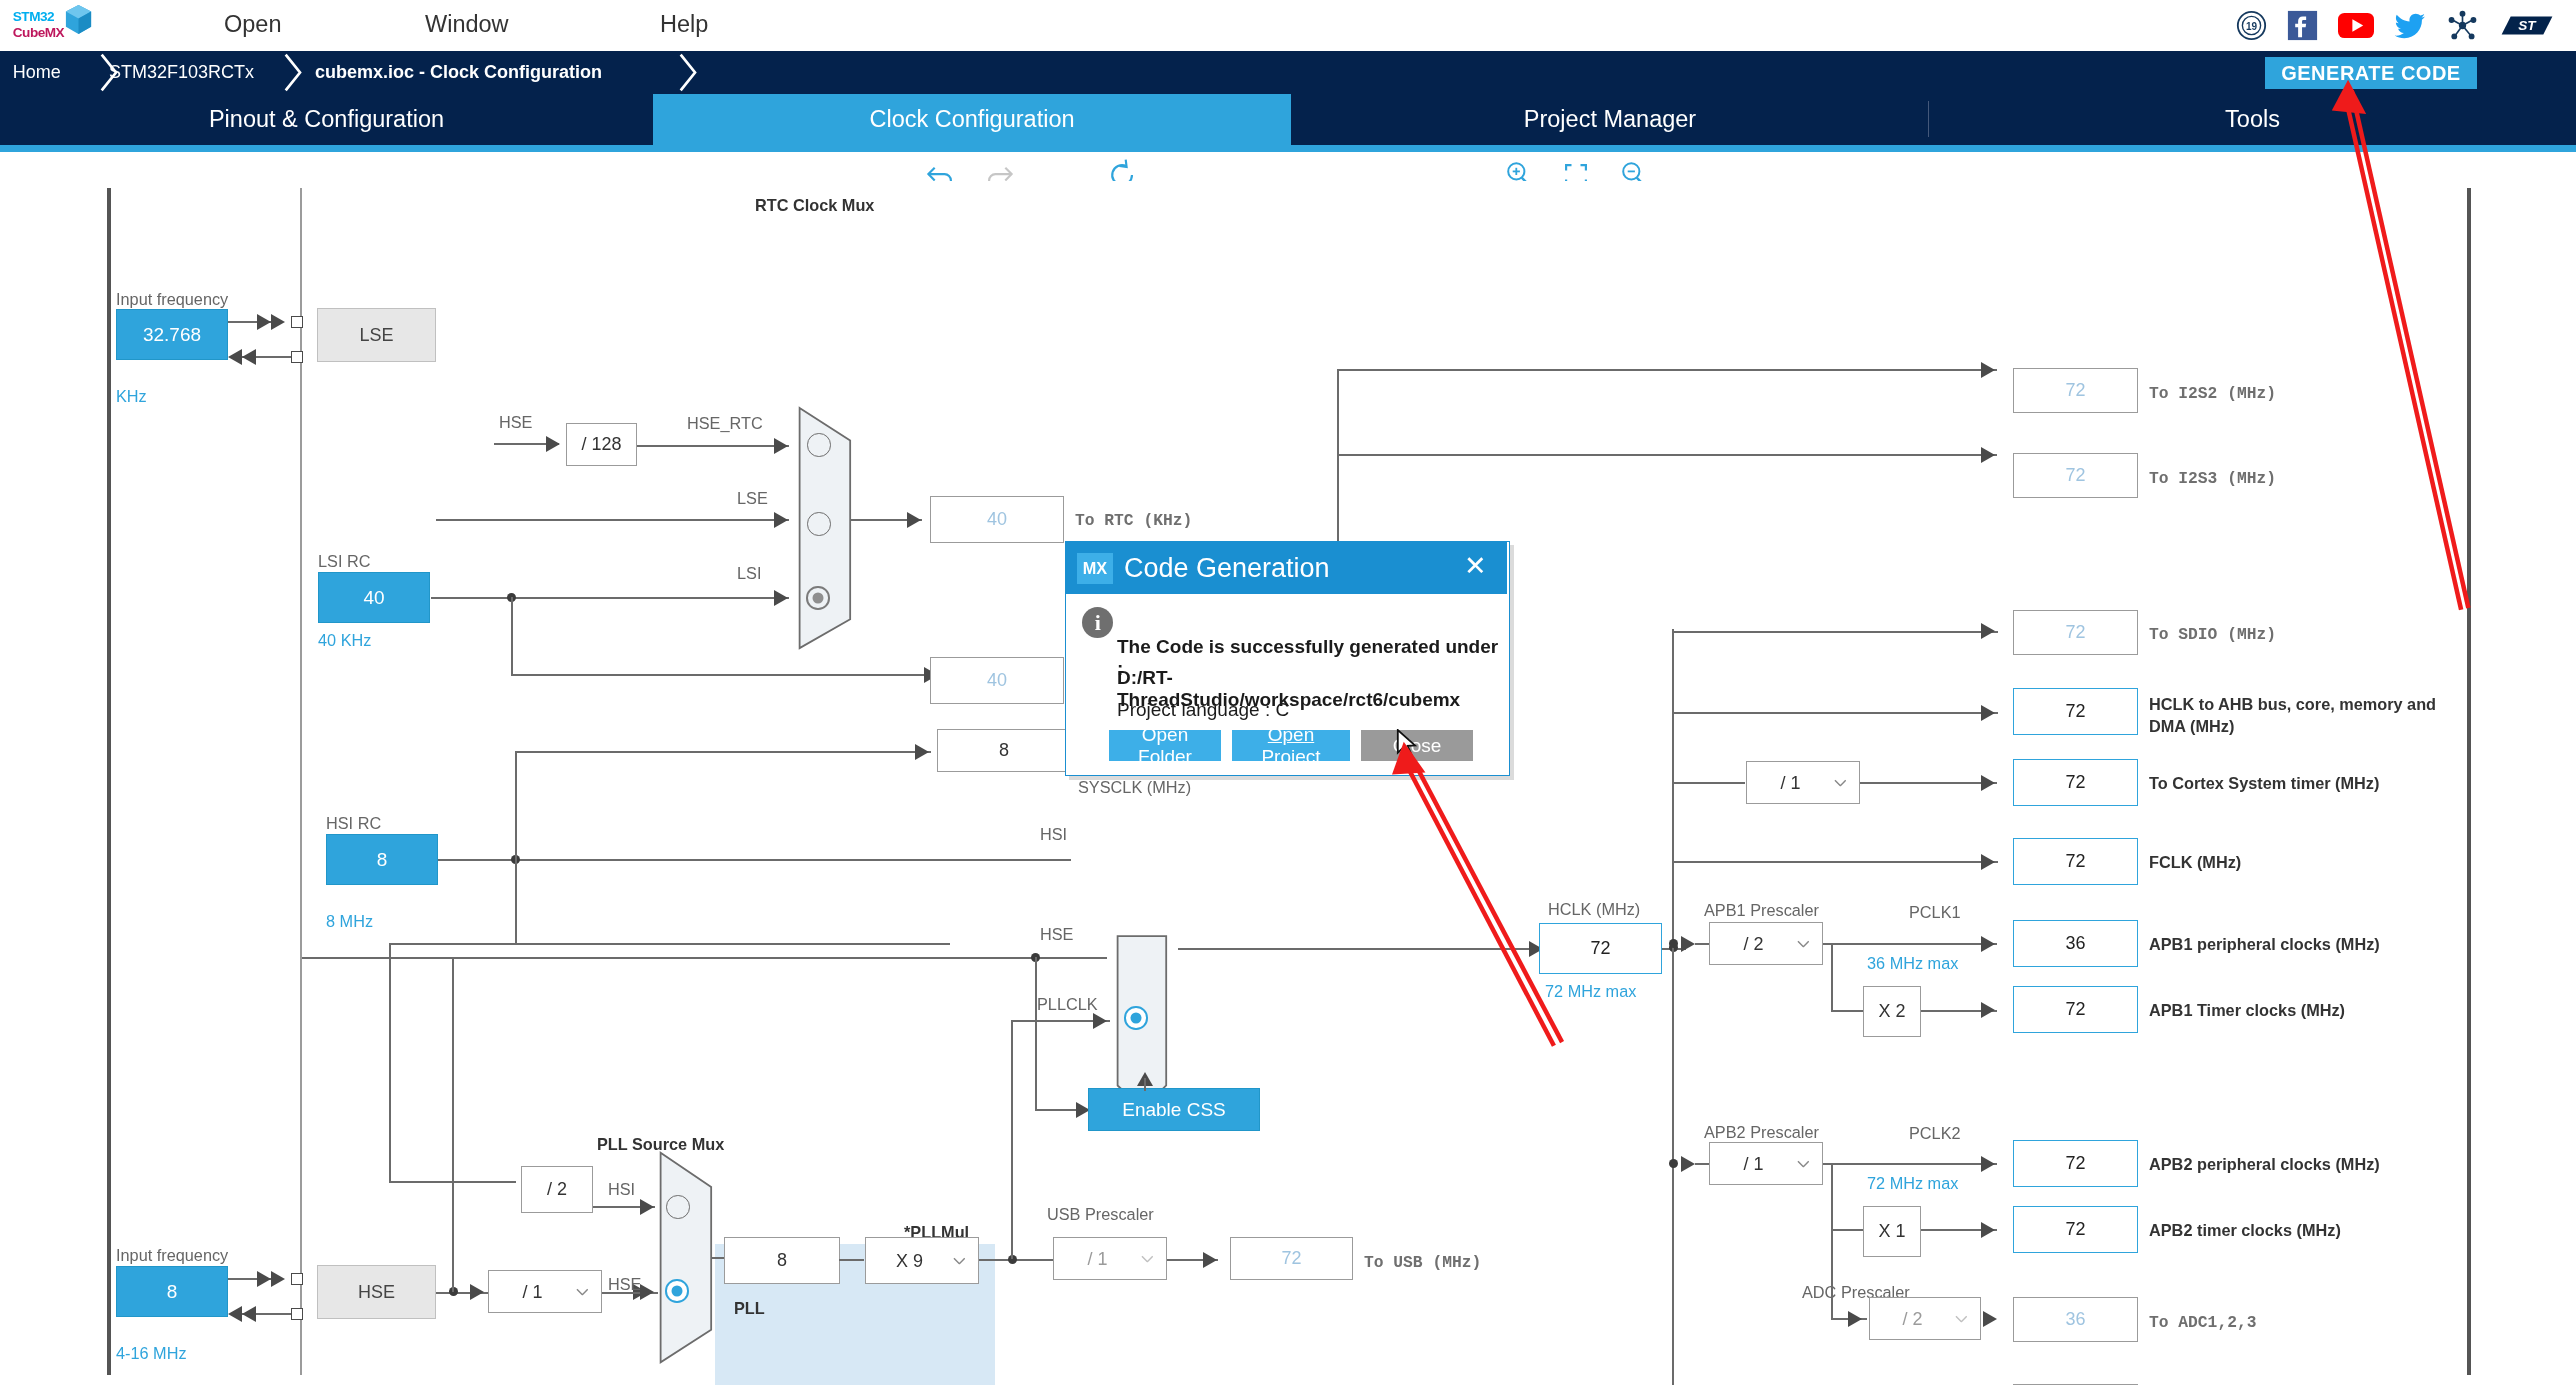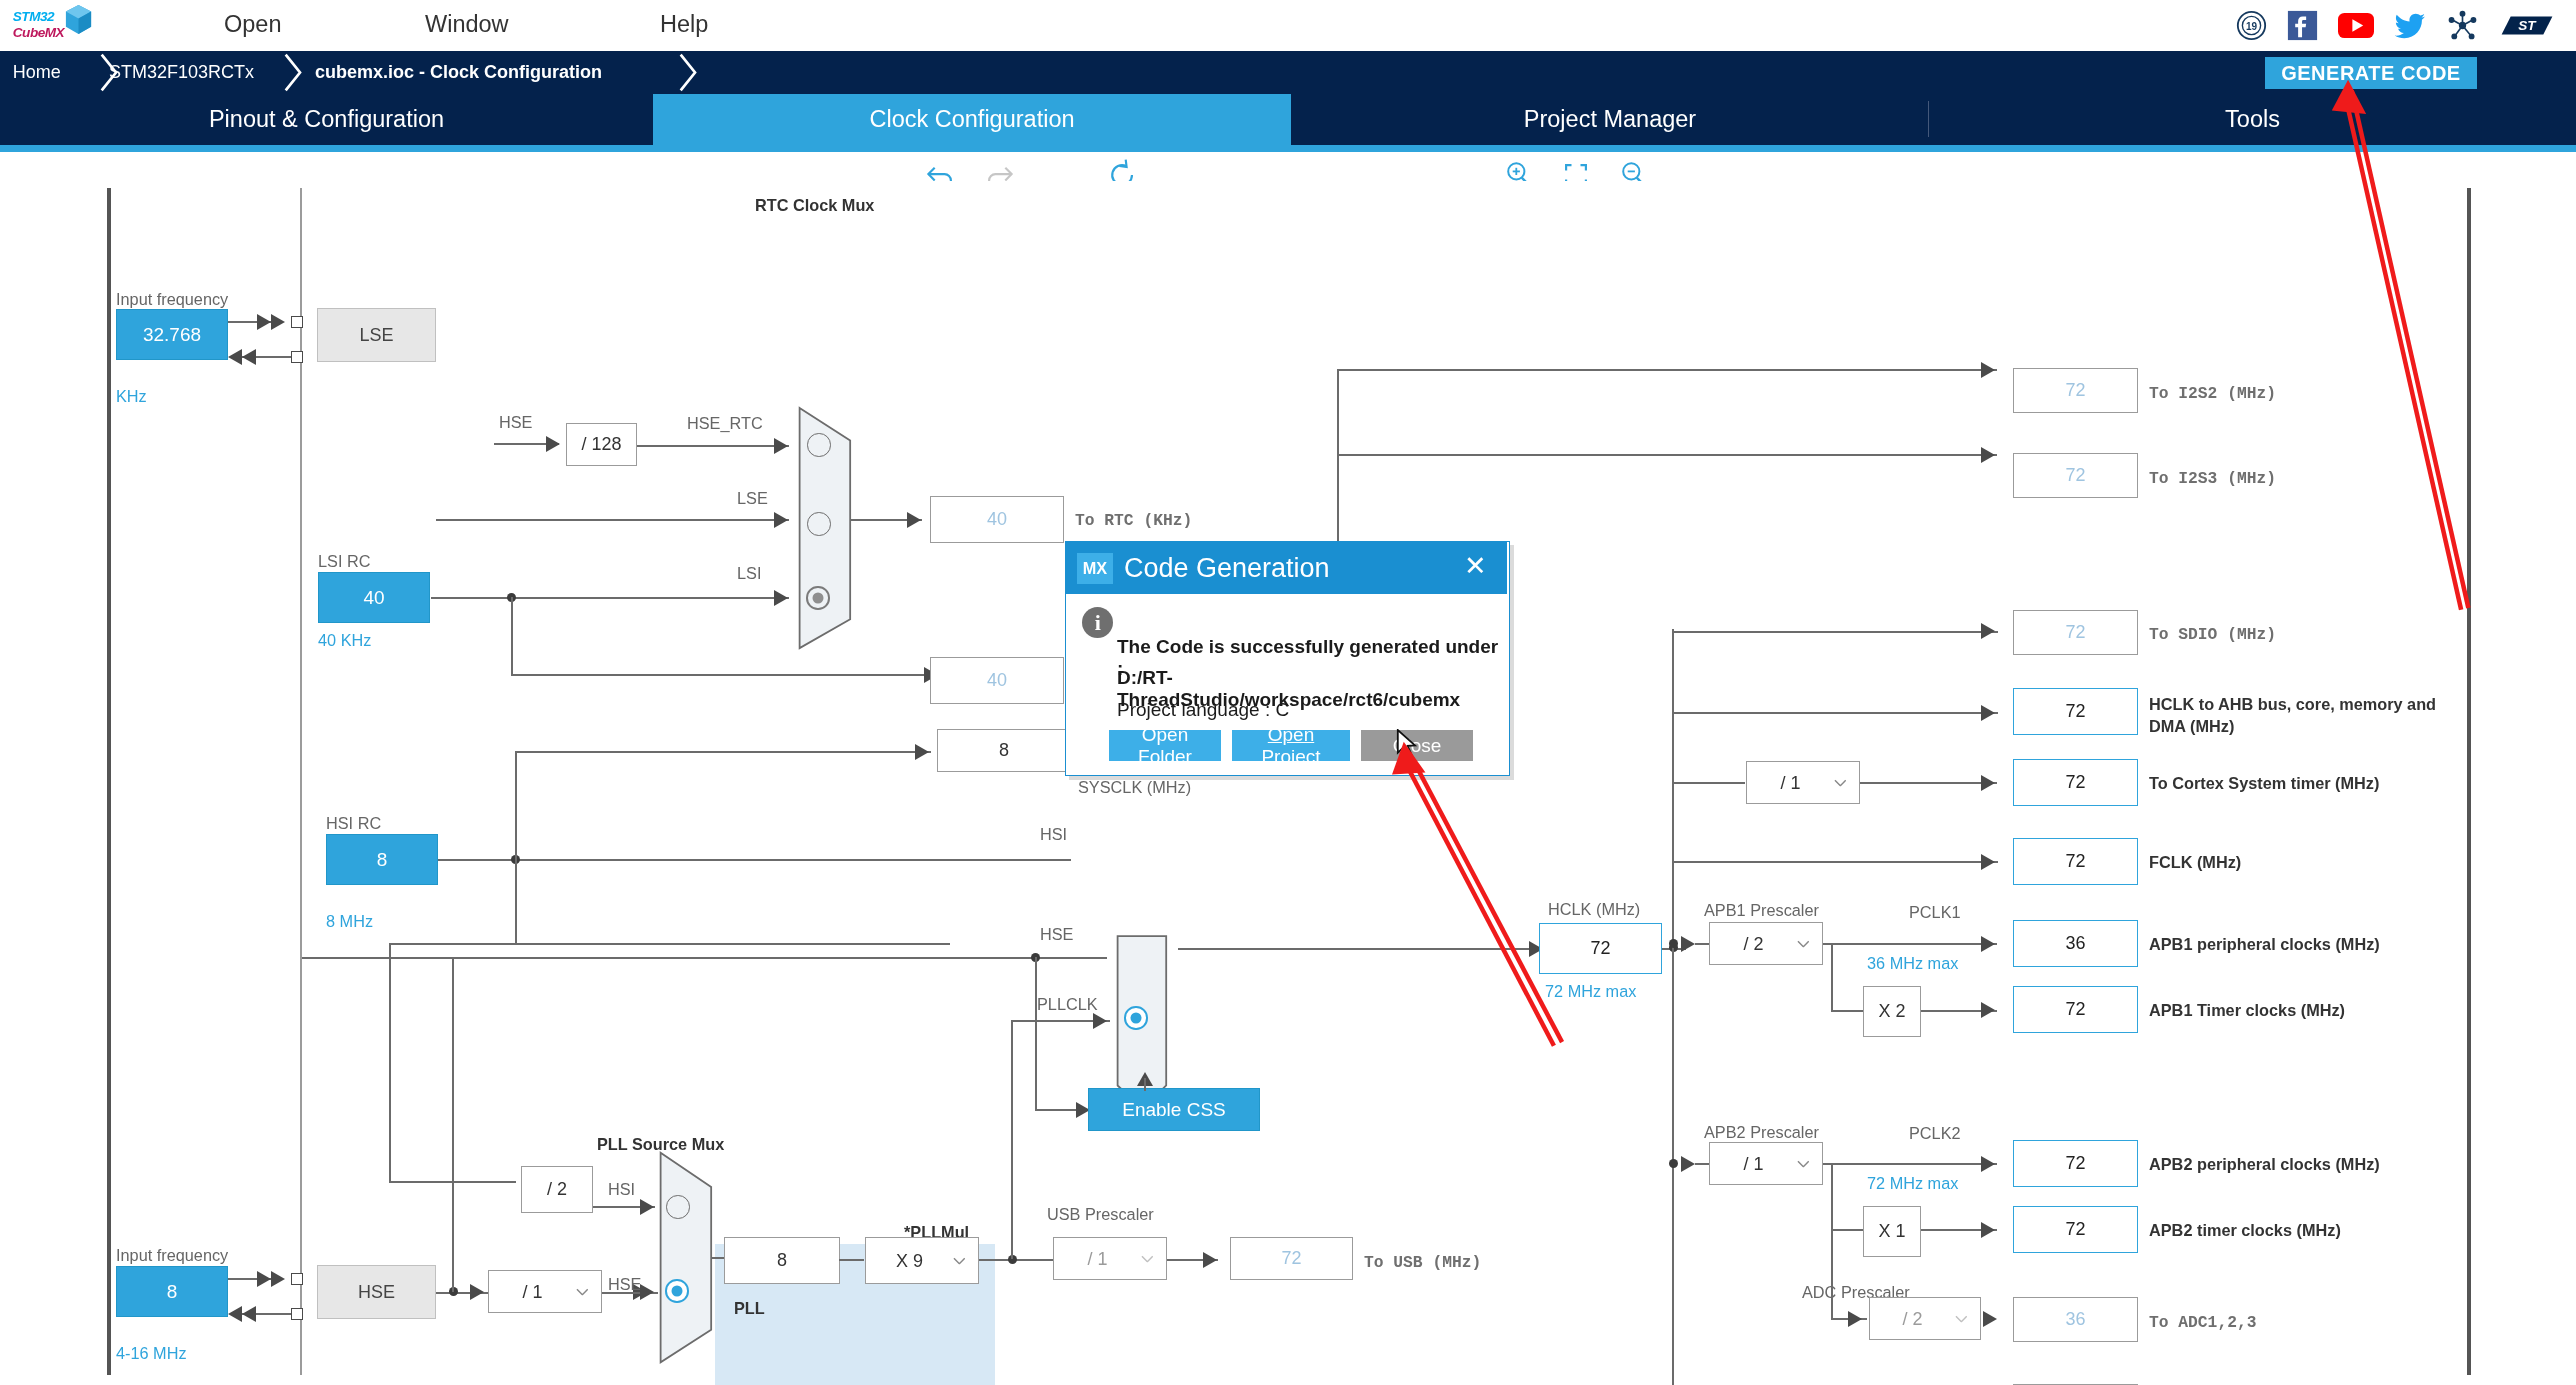--- a/index.html
+++ b/index.html
@@ -10,21 +10,21 @@
     font-family: "Liberation Sans", sans-serif;
     background: #ffffff;
   }
 
   
   .menubar {
     position: absolute; left: 0; top: 0; width: 2576px; height: 51px;
     background: #ffffff;
   }
   .logo {
-    position: absolute; left: 11px; top: 1.8px; width: 83px; height: 47px; font-style: italic;
+    position: absolute; left: 11px; top: 1.8px; width: 83px; height: 47px;
   }
   .logo .lg1 {
     position: absolute; left: 1.8px; top: 7.2px;
     font-size: 13.6px; font-weight: bold; color: #00aeef; letter-spacing: -0.5px;
   }
   .logo .lg2 {
     position: absolute; left: 1.8px; top: 23.5px;
     font-size: 13.6px; font-weight: bold; color: #be185d; letter-spacing: -0.5px;
   }
   .logo .cube {

